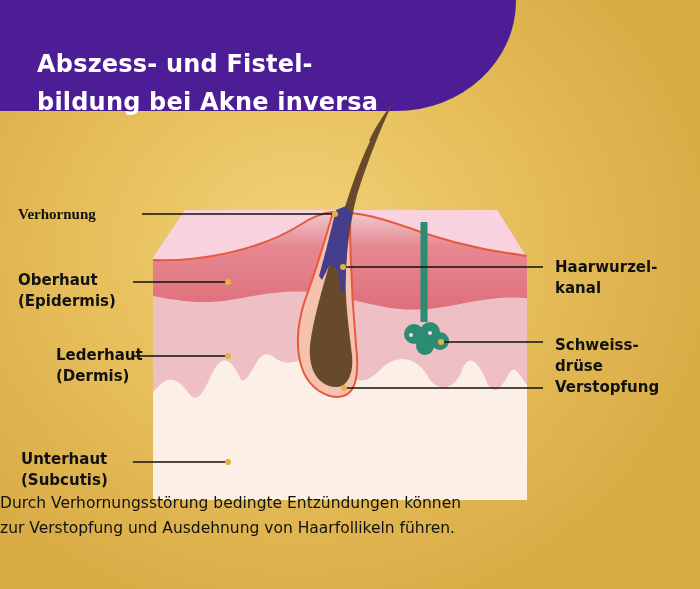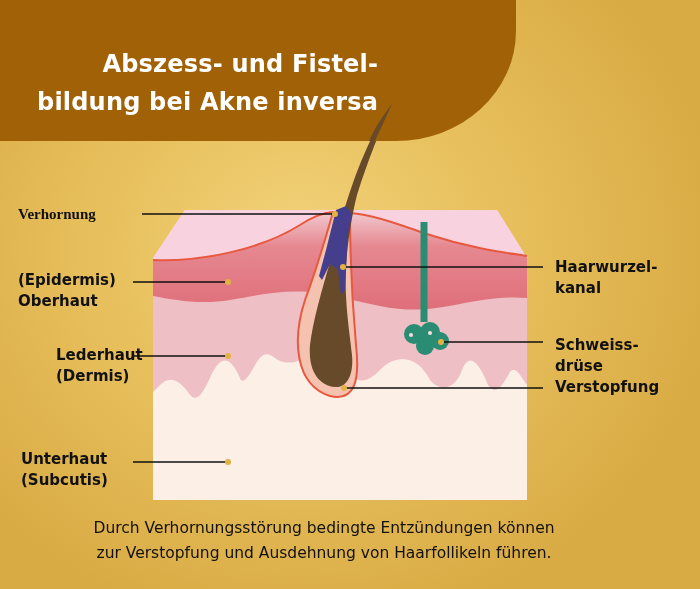--- a/index.html
+++ b/index.html
@@ -1,26 +1,26 @@
 <!DOCTYPE html>
 <html><head>
 <meta charset="utf-8">
 <style>
   html, body { margin:0; padding:0; }
   body { width:700px; height:589px; overflow:hidden; position:relative;
     font-family: "DejaVu Sans", "Liberation Sans", sans-serif; }
   .bg { position:absolute; inset:0;
     background: radial-gradient(ellipse 420px 380px at 300px 250px, #f2d27a 0%, #e8c15e 45%, #d9ab45 100%); }
-  .title-block { position:absolute; left:0; top:0; width:516px; height:141px;
-    background:#a16207; border-bottom-right-radius:120px 110px;text-align:right; }
+  .title-block { position:absolute; left:0; top:0; width:516px; height:111px;
+    background:#4c1d95; border-bottom-right-radius:120px 110px; }
   .title { position:absolute; left:37px; top:45px; color:#fff; font-size:24px;
     font-weight:bold; line-height:38px; letter-spacing:0.2px; }
   svg.diagram { position:absolute; left:0; top:0; }
   .label { position:absolute; color:#111; font-size:15px; font-weight:bold; line-height:21px; }
-  .caption { position:absolute; left:0; width:648px; top:516px; text-align:center;
+  .caption { position:absolute; left:0; width:648px; top:491px; 
     color:#111; font-size:15.5px; line-height:25px; }
 </style>
 </head>
 <body>
 
 <div class="bg"></div>
 
 <svg class="diagram" width="700" height="589" viewBox="0 0 700 589">
   <defs>
     <linearGradient id="epiGrad" x1="0" y1="0" x2="0" y2="1">
@@ -105,22 +105,22 @@
 </div>
 
 <svg style="position:absolute;left:0;top:0" width="700" height="589">
   <path fill="#674a2a" d="M392,104 C386,117 380,130 375,141 L369,141 C376,126 384,114 392,104 Z"></path>
 </svg>
 
 <div class="label" style="left:18px;top:204px;font-family:Liberation Serif, serif;">
   <div>Verhornung</div>
 </div>
 <div class="label" style="left:18px;top:270px;">
+  <div>Oberhaut</div>
   <div>(Epidermis)</div>
-  <div>Oberhaut</div>
 </div>
 <div class="label" style="left:18px;top:345px;margin-left:38px;">
   <div>Lederhaut</div>
   <div>(Dermis)</div>
 </div>
 <div class="label" style="left:21px;top:449px;">
   <div>Unterhaut</div>
   <div>(Subcutis)</div>
 </div>
 

